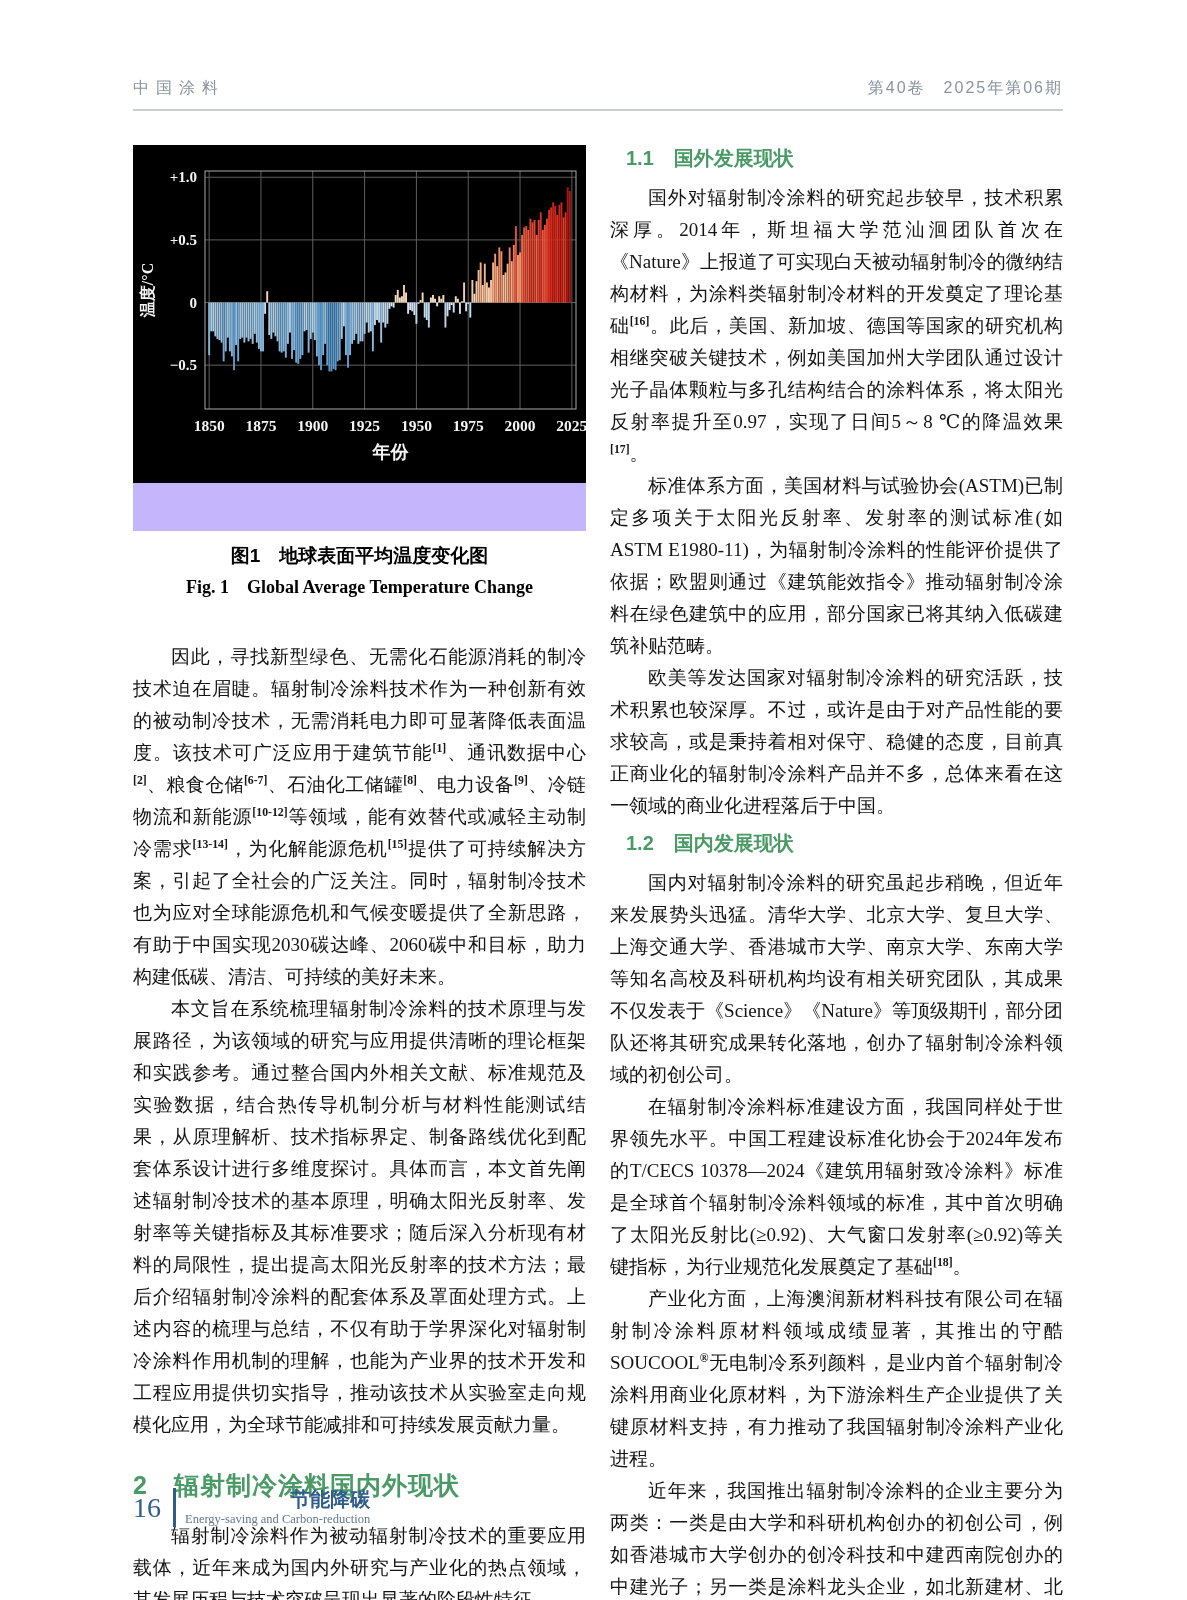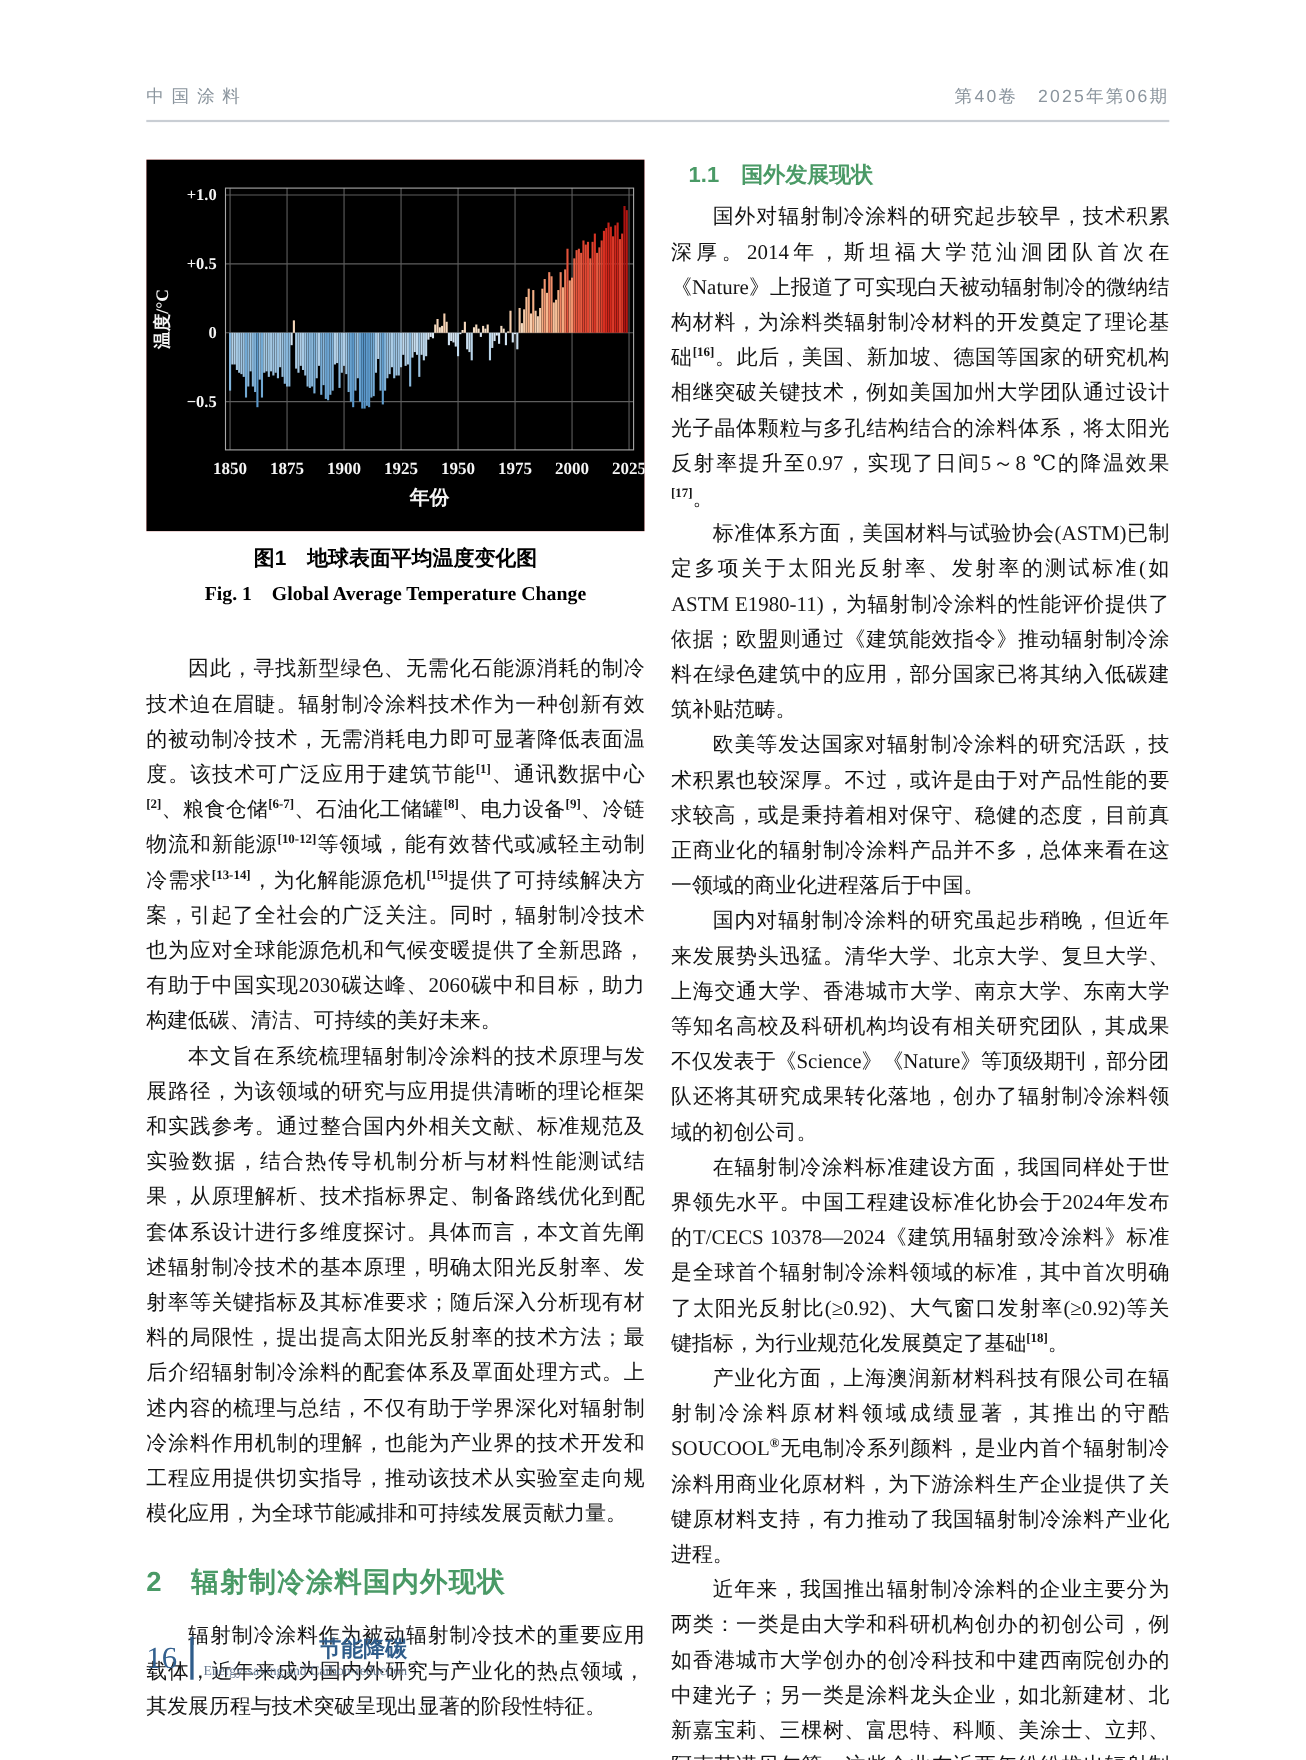--- a/index.html
+++ b/index.html
@@ -20,21 +20,21 @@
     display:flex;justify-content:space-between;align-items:center;
     font-family:"Liberation Sans","DejaVu Sans",sans-serif;
     font-size:16px;color:var(--hdr-gray);
     padding-bottom:10px;border-bottom:2px solid #c9ced4;
   }
   .journal-name{letter-spacing:7px;}
   .issue-info{letter-spacing:2px;}
   .columns{display:flex;gap:24px;margin-top:34px;}
   .col{width:453px;}
   
-  .figure-box{width:453px;height:338px;background:#fca5a5;}
+  .figure-box{width:453px;height:386px;background:#c4b5fd;}
   .caption-cn{
     text-align:center;margin-top:12px;
     font-family:"Liberation Sans","DejaVu Sans",sans-serif;
     font-weight:bold;font-size:19px;color:#000;
   }
   .caption-en{
     text-align:center;margin-top:6px;margin-bottom:42px;
     font-family:Liberation Serif, serif;
     font-weight:bold;font-size:18px;color:#000;
   }
@@ -296,20 +296,21 @@
 
       <p class="body">辐射制冷涂料作为被动辐射制冷技术的重要应用载体，近年来成为国内外研究与产业化的热点领域，其发展历程与技术突破呈现出显著的阶段性特征。</p>
     </div>
 
     <div class="col">
       <h3 class="sub first">1.1　国外发展现状</h3>
       <p class="body">国外对辐射制冷涂料的研究起步较早，技术积累深厚。2014年，斯坦福大学范汕洄团队首次在《Nature》上报道了可实现白天被动辐射制冷的微纳结构材料，为涂料类辐射制冷材料的开发奠定了理论基础<sup>[16]</sup>。此后，美国、新加坡、德国等国家的研究机构相继突破关键技术，例如美国加州大学团队通过设计光子晶体颗粒与多孔结构结合的涂料体系，将太阳光反射率提升至0.97，实现了日间5～8 ℃的降温效果<sup>[17]</sup>。</p>
       <p class="body">标准体系方面，美国材料与试验协会(ASTM)已制定多项关于太阳光反射率、发射率的测试标准(如ASTM E1980-11)，为辐射制冷涂料的性能评价提供了依据；欧盟则通过《建筑能效指令》推动辐射制冷涂料在绿色建筑中的应用，部分国家已将其纳入低碳建筑补贴范畴。</p>
       <p class="body">欧美等发达国家对辐射制冷涂料的研究活跃，技术积累也较深厚。不过，或许是由于对产品性能的要求较高，或是秉持着相对保守、稳健的态度，目前真正商业化的辐射制冷涂料产品并不多，总体来看在这一领域的商业化进程落后于中国。</p>
 
+      <h3 class="sub">1.2　国内发展现状</h3>
       <p class="body">国内对辐射制冷涂料的研究虽起步稍晚，但近年来发展势头迅猛。清华大学、北京大学、复旦大学、上海交通大学、香港城市大学、南京大学、东南大学等知名高校及科研机构均设有相关研究团队，其成果不仅发表于《Science》《Nature》等顶级期刊，部分团队还将其研究成果转化落地，创办了辐射制冷涂料领域的初创公司。</p>
       <p class="body">在辐射制冷涂料标准建设方面，我国同样处于世界领先水平。中国工程建设标准化协会于2024年发布的T/CECS 10378—2024《建筑用辐射致冷涂料》标准是全球首个辐射制冷涂料领域的标准，其中首次明确了太阳光反射比(≥0.92)、大气窗口发射率(≥0.92)等关键指标，为行业规范化发展奠定了基础<sup>[18]</sup>。</p>
       <p class="body">产业化方面，上海澳润新材料科技有限公司在辐射制冷涂料原材料领域成绩显著，其推出的守酷SOUCOOL<sup>®</sup>无电制冷系列颜料，是业内首个辐射制冷涂料用商业化原材料，为下游涂料生产企业提供了关键原材料支持，有力推动了我国辐射制冷涂料产业化进程。</p>
       <p class="body">近年来，我国推出辐射制冷涂料的企业主要分为两类：一类是由大学和科研机构创办的初创公司，例如香港城市大学创办的创冷科技和中建西南院创办的中建光子；另一类是涂料龙头企业，如北新建材、北新嘉宝莉、三棵树、富思特、科顺、美涂士、立邦、阿克苏诺贝尔等，这些企业在近两年纷纷推出辐射制冷涂</p>
     </div>
 
   </div>
 </div>
 
 <div class="page-footer">

